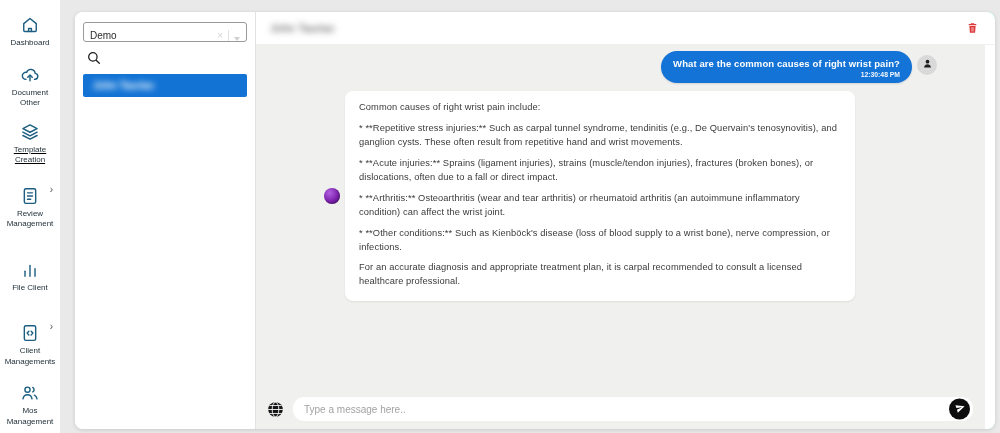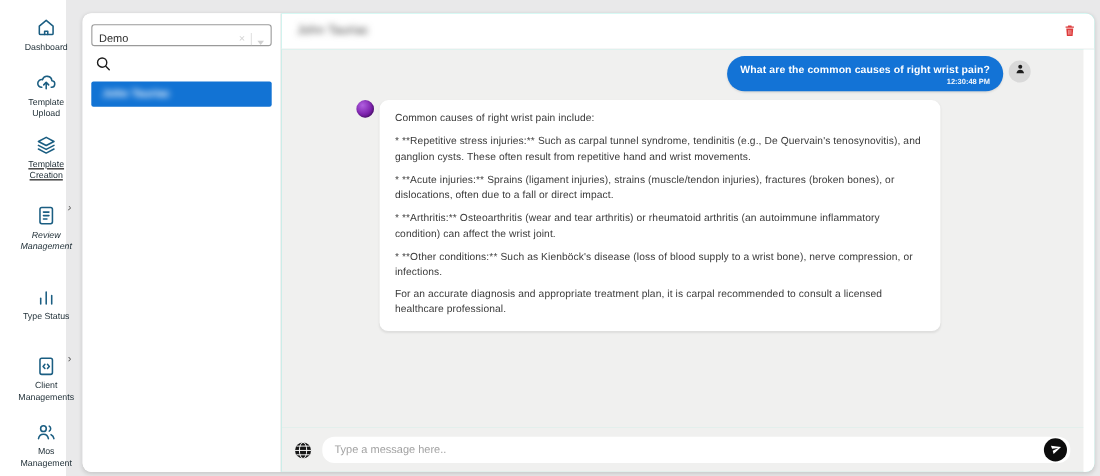--- a/index.html
+++ b/index.html
@@ -1,28 +1,28 @@
 <!DOCTYPE html>
 <html><head>
 <meta charset="utf-8">
 <style>
   * { margin:0; padding:0; box-sizing:border-box; }
   html,body { width:1000px; height:433px; }
   body { font-family:"Liberation Sans", sans-serif; background:#e9e9ea; overflow:hidden; }
   .page { position:relative; width:1000px; height:433px; }
 
   
-  .sidebar { position:absolute; left:0; top:0; width:60px; height:433px; background:#ffffff; z-index:3;padding-left:12px; }
+  .sidebar { position:absolute; left:0; top:0; width:60px; height:433px; background:#ffffff; z-index:3; }
   .nav-item { position:relative; display:flex; flex-direction:column; align-items:center; width:60px; cursor:pointer; }
   .nav-item .nav-icon { width:20px; height:20px; }
   .nav-icon svg { width:20px; height:20px; stroke:#1b5e82; stroke-width:1.7; fill:none; stroke-linecap:round; stroke-linejoin:round; }
   .nav-label { margin-top:3px; font-size:8px; line-height:1.32; color:#23323a; text-align:center; width:58px; font-weight:500; }
   .submenu-caret { position:absolute; right:7px; top:-2px; font-size:10px; color:#555; }
   .submenu-caret::after { content:"›"; }
-  .mt1{margin-top:15px;} .mt2{margin-top:16px;} .mt3{margin-top:13px;text-decoration:underline;} .mt4{margin-top:20px;font-style:italic;}
+  .mt1{margin-top:15px;} .mt2{margin-top:16px;} .mt3{margin-top:13px;text-decoration:underline;} .mt4{margin-top:20px;}
   .mt5{margin-top:30px;} .mt6{margin-top:16px;} .mt7{margin-top:30px;}
 
   
   .panel { position:absolute; left:75px; top:12px; width:920px; height:417px; background:#ffffff;
            border-radius:8px; box-shadow:0 1px 4px rgba(0,0,0,.14); display:flex; overflow:hidden; }
 
   
   .contacts { width:181px; min-width:181px; border-right:1px solid #e2e2e2; padding:10px 8px; background:#fff; }
   .select-box { height:20px; border:1px solid #9a9a9a; border-radius:3px; background:#fff;
                 display:flex; align-items:flex-end; padding:0 6px; cursor:pointer; }
@@ -49,21 +49,21 @@
   .msg-user { display:flex; justify-content:flex-end; align-items:flex-start; padding:6px 58px 0 0; gap:5px; }
   .bubble { background:#1373d6; color:#fff; border-radius:17px; padding:7px 12px 5px;
             box-shadow:0 1px 2px rgba(0,0,0,.12); }
   .bubble-text { font-size:9.5px; font-weight:600; white-space:nowrap; letter-spacing:.1px; }
   .bubble-time { font-size:6.8px; font-weight:600; text-align:right; margin-top:2px; opacity:.95; }
   .avatar-user { width:20px; height:20px; border-radius:50%; background:#d9d9d9; margin-top:4px;
                  display:flex; align-items:center; justify-content:center; }
   .avatar-user svg { width:13px; height:13px; }
 
   
-  .msg-bot { display:flex; align-items:flex-start; margin:8px 0 0 68px; gap:5px; }
+  .msg-bot { display:flex; align-items:center; margin:8px 0 0 68px; gap:5px; }
   .avatar-bot { width:16px; height:16px; border-radius:50%;
                 background:radial-gradient(circle at 35% 30%, #b05fe0 0%, #7d22ad 55%, #5a0f86 100%);
                 box-shadow:inset -1px -1px 2px rgba(0,0,0,.3); }
   .bot-card { width:510px; background:#ffffff; border-radius:8px; padding:10px 14px 5px;
               box-shadow:0 1px 2px rgba(0,0,0,.08); }
   .bot-card p { font-size:9.3px; line-height:1.5; color:#3a3a3a; margin-bottom:7px; letter-spacing:.1px; }
   .bot-time { font-size:7.2px; color:#9aa29a; text-align:right; padding:2px 0 3px; }
 
   
   .composer { height:40px; min-height:40px; background:#f0f0ef; display:flex; align-items:center;
@@ -96,21 +96,21 @@
     </div>
 
     <div class="nav-item mt2">
       <span class="nav-icon">
         <svg viewBox="0 0 24 24">
             <path d="M7.2 17.2a4.2 4.2 0 1 1 .7-8.3 5.3 5.3 0 0 1 10.3 1.2 3.5 3.5 0 0 1-.8 7"></path>
             <path d="M12 18.8v-6.4"></path>
             <path d="m9.3 14.6 2.7-2.7 2.7 2.7"></path>
           </svg>
       </span>
-      <span class="nav-label">Template Upload</span>
+      <span class="nav-label">Document Other</span>
     </div>
 
     <div class="nav-item mt3">
       <span class="nav-icon">
         <svg viewBox="0 0 24 24">
             <path d="m12 3.5 8.5 4.4L12 12.3 3.5 7.9z"></path>
             <path d="m3.5 12.2 8.5 4.4 8.5-4.4"></path>
             <path d="m3.5 16.2 8.5 4.4 8.5-4.4"></path>
           </svg>
       </span>
@@ -129,21 +129,21 @@
     </div>
 
     <div class="nav-item mt5">
       <span class="nav-icon">
         <svg viewBox="0 0 24 24">
             <path d="M6 19.5v-6"></path>
             <path d="M12 19.5V6.5"></path>
             <path d="M18 19.5v-9"></path>
           </svg>
       </span>
-      <span class="nav-label">Type Status</span>
+      <span class="nav-label">File Client</span>
     </div>
 
     <div class="nav-item mt7">
       <span class="submenu-caret"></span>
       <span class="nav-icon">
         <svg viewBox="0 0 24 24">
             <rect x="5.2" y="3.2" width="13.6" height="17.6" rx="2"></rect>
             <path d="m10.6 9.8-2 2.3 2 2.3"></path>
             <path d="m13.4 9.8 2 2.3-2 2.3"></path>
           </svg>

